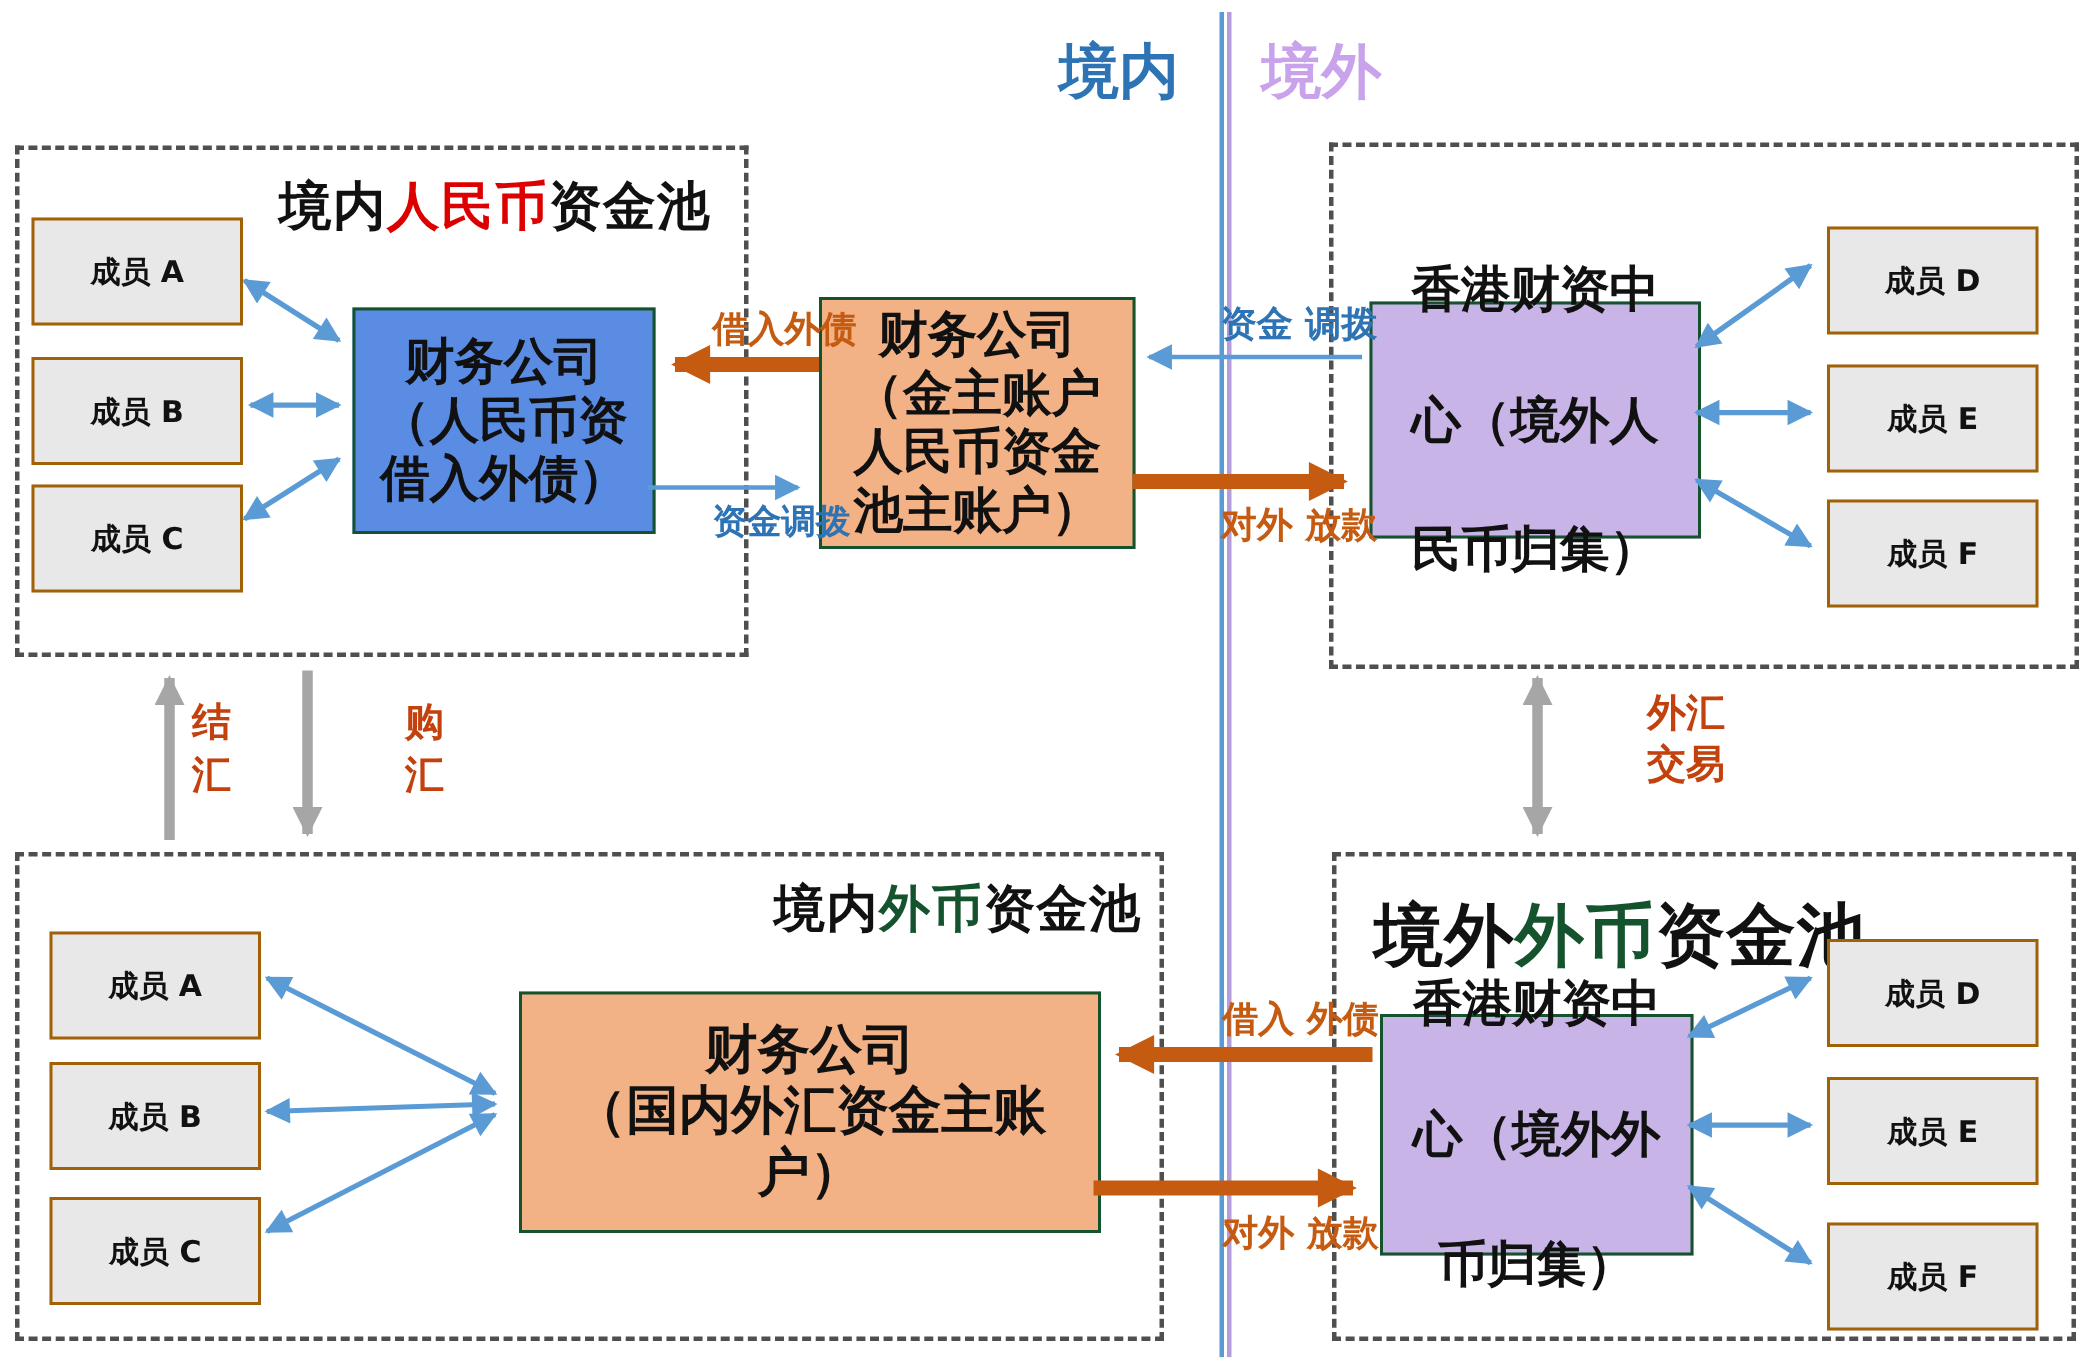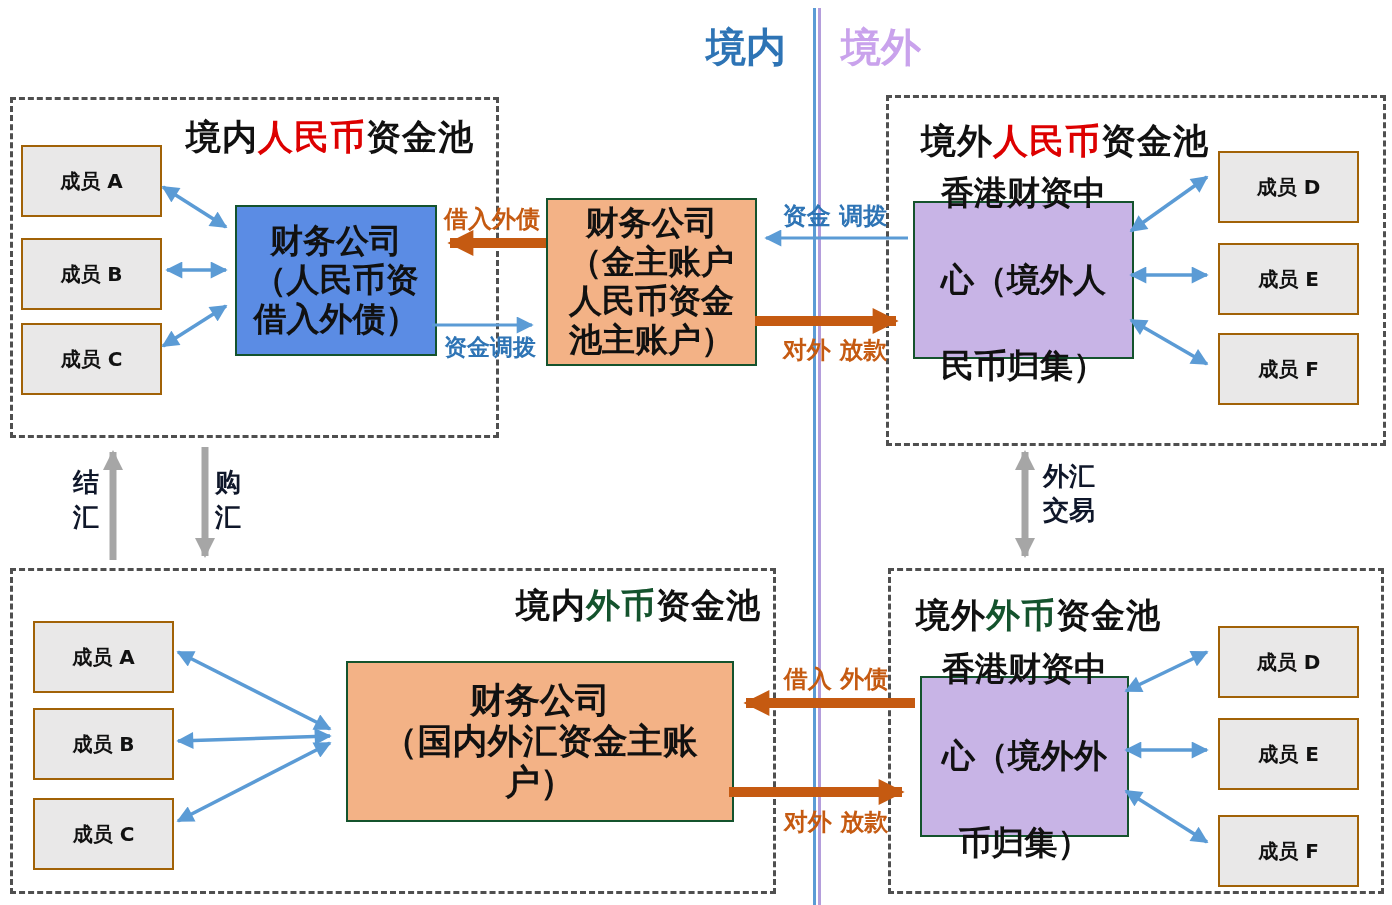--- a/index.html
+++ b/index.html
@@ -28,24 +28,24 @@
   .box-orange{background:#f3b286;}
   .box-purple{background:#c8b4e6;gap:48px;}
   
   .region-label{position:absolute;font-size:40px;width:150px;text-align:center;}
   .region-domestic{color:#2e74b5;}
   .region-overseas{color:#c9a2ec;}
   .divider{position:absolute;top:8px;height:897px;width:3px;}
   .divider-blue{left:813px;background:#5b9bd5;}
   .divider-purple{left:818px;background:#b49ddb;}
   
-  .flow-label{position:absolute;text-align:center;font-size:24px;white-space:nowrap;z-index:6;}
+  .flow-label{position:absolute;text-align:center;font-size:24px;white-space:nowrap;z-index:6;padding-left:31px;}
   .txt-orange{color:#c55a11;}
   .txt-blue{color:#2e74b5;}
-  .txt-dark{color:#0f172a;}
+  .txt-dark{color:#c2410c;margin-left:24px;}
   .vtext{white-space:normal;width:32px;line-height:1.35;font-size:26px;text-align:center;}
   .wrap2{white-space:normal;width:58px;line-height:1.3;font-size:26px;text-align:center;}
   svg.arrows{position:absolute;left:0;top:0;z-index:5;pointer-events:none;}
 </style>
 </head>
 <body>
 
 <div class="canvas">
 
   <div class="divider divider-blue abs"></div>
@@ -61,23 +61,20 @@
     <div class="member" style="left:8px;top:138px;">成员 B</div>
     <div class="member" style="left:8px;top:223px;">成员 C</div>
     <div class="entity box-blue" style="left:222px;top:105px;width:198px;height:147px;font-size:33px;">
       <span class="ln">财务公司</span>
       <span class="ln">（人民币资</span>
       <span class="ln">借入外债）</span>
     </div>
   </div>
 
   <div class="pool" style="left:886px;top:95px;width:494px;height:345px;">
-    <div class="pool-title" style="left:32px;top:20px;">
-      <span>境外</span><span class="hl-red">人民币</span><span>资金池</span>
-    </div>
     <div class="entity box-purple" style="left:24px;top:103px;width:217px;height:154px;font-size:33px;">
       <span class="ln">香港财资中</span>
       <span class="ln">心（境外人</span>
       <span class="ln">民币归集）</span>
     </div>
     <div class="member" style="left:329px;top:53px;">成员 D</div>
     <div class="member" style="left:329px;top:145px;">成员 E</div>
     <div class="member" style="left:329px;top:235px;">成员 F</div>
   </div>
 
@@ -96,21 +93,21 @@
     <div class="member" style="left:20px;top:137px;">成员 B</div>
     <div class="member" style="left:20px;top:227px;">成员 C</div>
     <div class="entity box-orange" style="left:333px;top:90px;width:384px;height:157px;font-size:35px;">
       <span class="ln">财务公司</span>
       <span class="ln">（国内外汇资金主账</span>
       <span class="ln">户）</span>
     </div>
   </div>
 
   <div class="pool" style="left:888px;top:568px;width:490px;height:320px;">
-    <div class="pool-title" style="left:25px;top:22px;font-size:34px;">
+    <div class="pool-title" style="left:25px;top:22px;font-size:46px;">
       <span>境外</span><span class="hl-blue">外币</span><span>资金池</span>
     </div>
     <div class="entity box-purple" style="left:29px;top:105px;width:205px;height:157px;font-size:33px;">
       <span class="ln">香港财资中</span>
       <span class="ln">心（境外外</span>
       <span class="ln">币归集）</span>
     </div>
     <div class="member" style="left:327px;top:55px;">成员 D</div>
     <div class="member" style="left:327px;top:147px;">成员 E</div>
     <div class="member" style="left:327px;top:244px;">成员 F</div>

